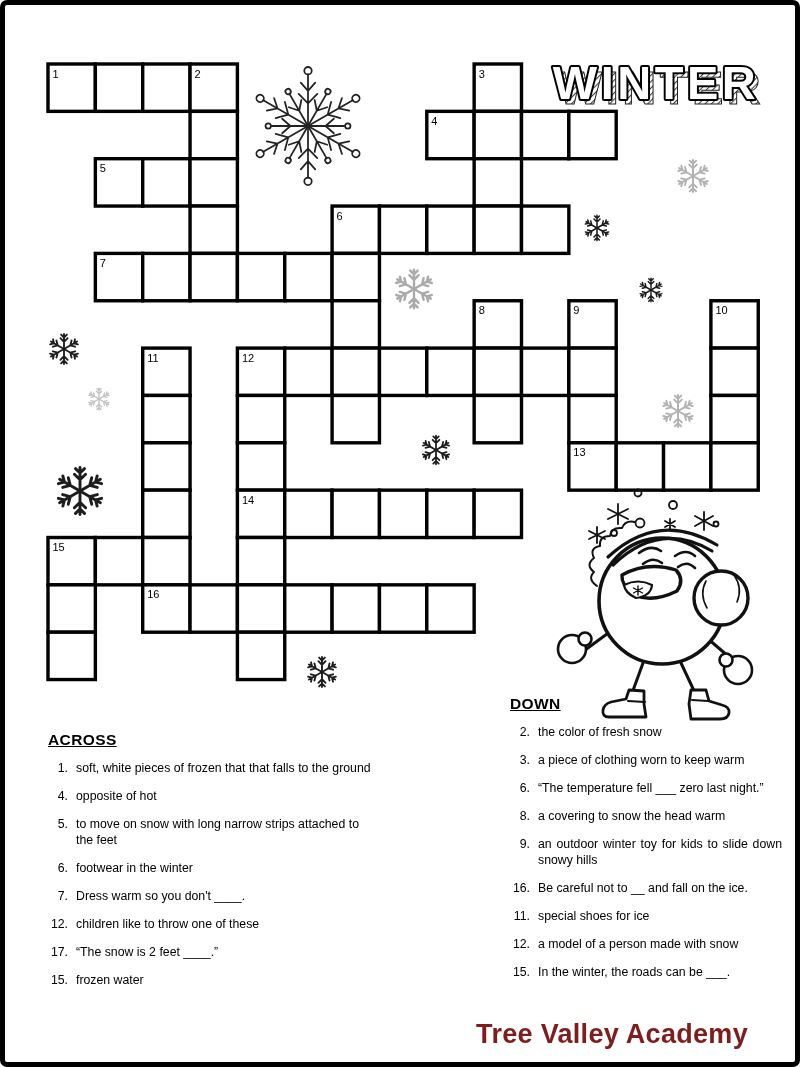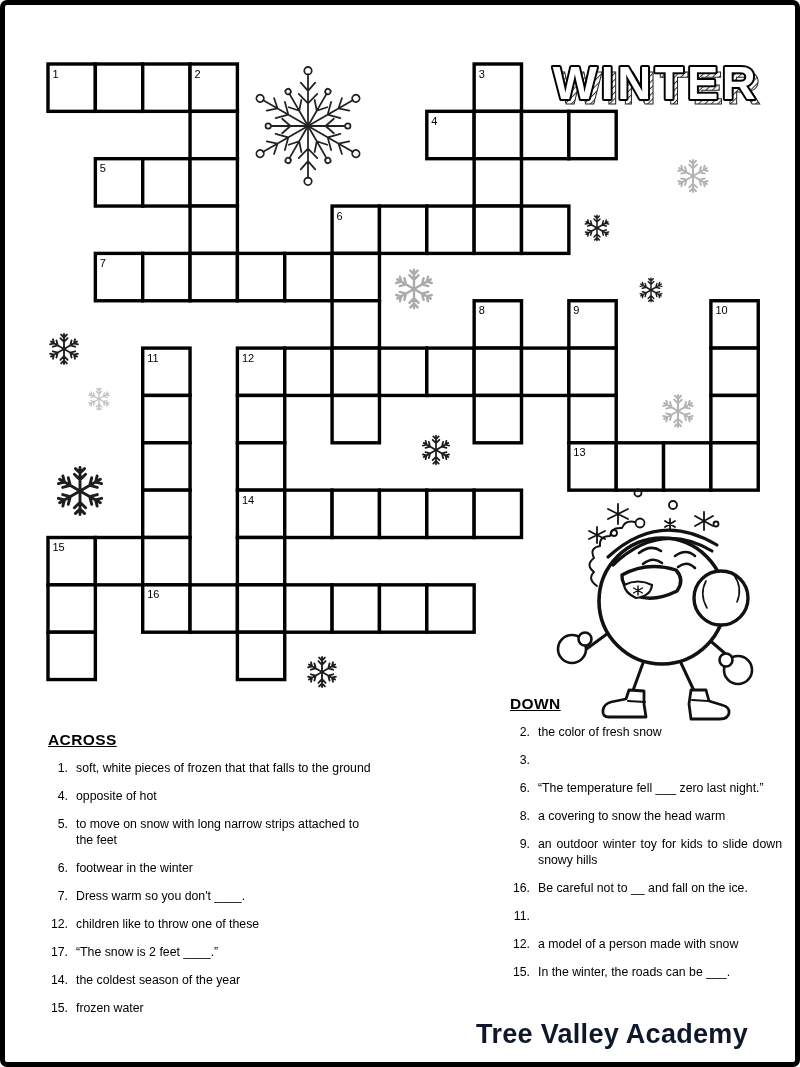--- a/index.html
+++ b/index.html
@@ -259,65 +259,63 @@
       </div>
       <div class="clue">
         <span class="num">12.</span>
         <span class="txt">children like to throw one of these</span>
       </div>
       <div class="clue">
         <span class="num">17.</span>
         <span class="txt">“The snow is 2 feet ____.”</span>
       </div>
       <div class="clue">
-        <span class="num">14.</span>
-        <span class="txt">the coldest season of the year</span>
-      </div>
-      <div class="clue">
         <span class="num">15.</span>
         <span class="txt">frozen water</span>
       </div>
     </div>
 </div>
 
 <div class="clues clues-down">
   <h2>DOWN</h2>
   <div id="down-list">
       <div class="clue">
         <span class="num">2.</span>
         <span class="txt">the color of fresh snow</span>
       </div>
       <div class="clue">
         <span class="num">3.</span>
+        <span class="txt">a piece of clothing worn to keep warm</span>
       </div>
       <div class="clue">
         <span class="num">6.</span>
         <span class="txt">“The temperature fell ___ zero last night.”</span>
       </div>
       <div class="clue">
         <span class="num">8.</span>
         <span class="txt">a covering to snow the head warm</span>
       </div>
       <div class="clue">
         <span class="num">9.</span>
         <span class="txt">an outdoor winter toy for kids to slide down snowy hills</span>
       </div>
       <div class="clue">
         <span class="num">16.</span>
         <span class="txt">Be careful not to __ and fall on the ice.</span>
       </div>
       <div class="clue">
         <span class="num">11.</span>
+        <span class="txt">special shoes for ice</span>
       </div>
       <div class="clue">
         <span class="num">12.</span>
         <span class="txt">a model of a person made with snow</span>
       </div>
       <div class="clue">
         <span class="num">15.</span>
         <span class="txt">In the winter, the roads can be ___.</span>
       </div>
     </div>
 </div>
 
-<div class="footer" style="color: #0f172a; text-align: right;">Tree Valley Academy</div>
+<div class="footer" style="color: #7f1d1d; text-align: right;">Tree Valley Academy</div>
 
 <div class="frame"></div>
 
 </body></html>

